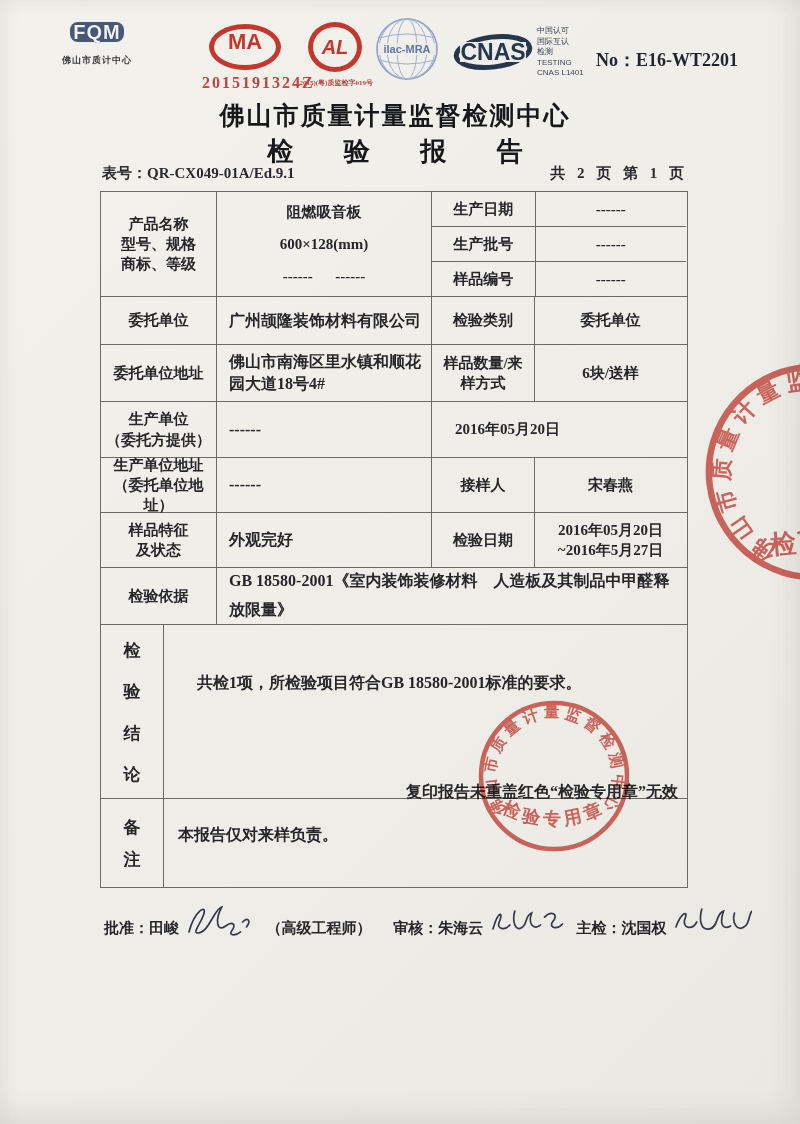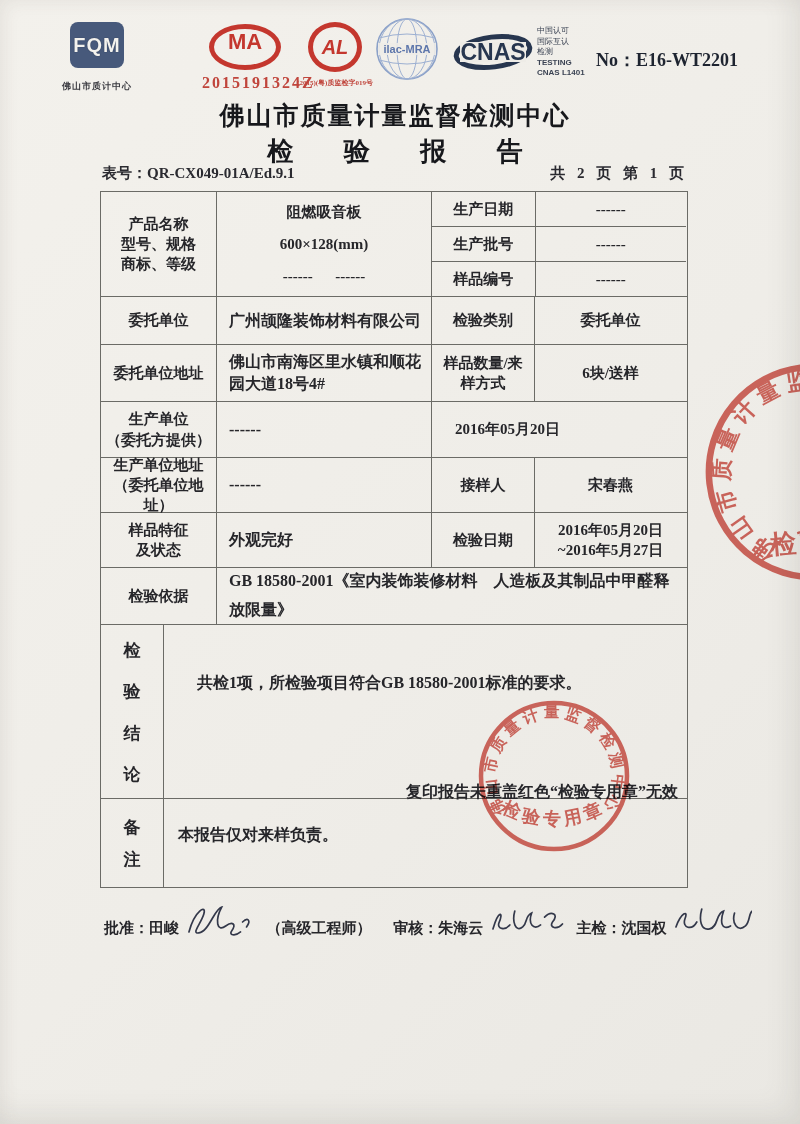--- a/index.html
+++ b/index.html
@@ -7,21 +7,21 @@
   body { font-family:"Liberation Serif","DejaVu Serif",serif; color:#26262a; }
   .page {
     position:relative; width:800px; height:1124px; overflow:hidden;
     background:linear-gradient(135deg,#f3f1ec 0%,#efede8 55%,#eae8e3 100%);
     box-shadow:inset -10px -12px 26px rgba(90,85,75,.10), inset 6px 4px 16px rgba(90,85,75,.05);
   }
 
   
   .hdr { position:absolute; top:0; left:0; width:100%; height:100px; }
   .fqm { position:absolute; left:62px; top:22px; width:70px; text-align:center; }
-  .fqm-box { width:54px; height:46px; margin:0 auto; background:#47597b; border-radius:8px;
+  .fqm-box { width:54px; height:20px; margin:0 auto; background:#47597b; border-radius:8px;
     color:#f3f2ee; font-family:"Liberation Sans",sans-serif; font-weight:bold; font-size:20px;
     display:flex; align-items:center; justify-content:center; letter-spacing:1px;
     text-shadow:0 0 1px #1e2a42; }
   .fqm-cap { margin-top:12px; font-size:9px; font-weight:bold; color:#3a3a40; letter-spacing:1px; white-space:nowrap; }
 
   .cma { position:absolute; left:202px; top:24px; width:86px; text-align:center; }
   .cma-oval { width:72px; height:46px; margin:0 auto; border:5px solid #c4372e; border-radius:50%;
     display:flex; align-items:flex-start; justify-content:center; }
   .cma-oval span { color:#c4372e; font-weight:bold; font-size:22px; font-family:"Liberation Sans",sans-serif; letter-spacing:0; }
   .cma-num { margin-top:4px; color:#c0453c; font-size:16px; letter-spacing:2px; font-weight:bold; white-space:nowrap; }
@@ -29,21 +29,21 @@
   .cal { position:absolute; left:296px; top:22px; width:78px; text-align:center; }
   .cal-circ { width:54px; height:50px; margin:0 auto; border:5px solid #c4372e; border-radius:50%;
     display:flex; align-items:center; justify-content:center; }
   .cal-circ span { color:#c4372e; font-weight:bold; font-size:20px; font-family:"Liberation Sans",sans-serif; font-style:italic; }
   .cal-num { margin-top:6px; color:#c0453c; font-size:7px; font-weight:bold; white-space:nowrap; }
 
   .ilac { position:absolute; left:374px; top:16px; }
   .cnas { position:absolute; left:452px; top:30px; }
   .cnas-cap { position:absolute; left:537px; top:26px; font-family:"Liberation Sans",sans-serif;
     font-size:8px; line-height:10.5px; color:#3c4454; white-space:nowrap; }
-  .cnas-cap .b { font-weight:bold; }
+  .cnas-cap .b { font-weight:normal; }
   .report-no { position:absolute; left:596px; top:48px; font-size:18px; font-weight:bold; color:#1e2430; white-space:nowrap; }
 
   
   .title { position:absolute; top:99px; left:0; width:790px; text-align:center; color:#17181c; }
   .title-1 { font-size:25px; font-weight:bold; letter-spacing:2px; }
   .title-2 { font-size:26px; font-weight:bold; letter-spacing:22px; padding-left:22px; margin-top:2px; }
 
   
   .meta-line { position:absolute; top:164px; left:102px; width:586px; display:flex; justify-content:space-between; align-items:flex-end; }
   .form-no { font-size:15px; font-weight:bold; color:#2a2a30; }

